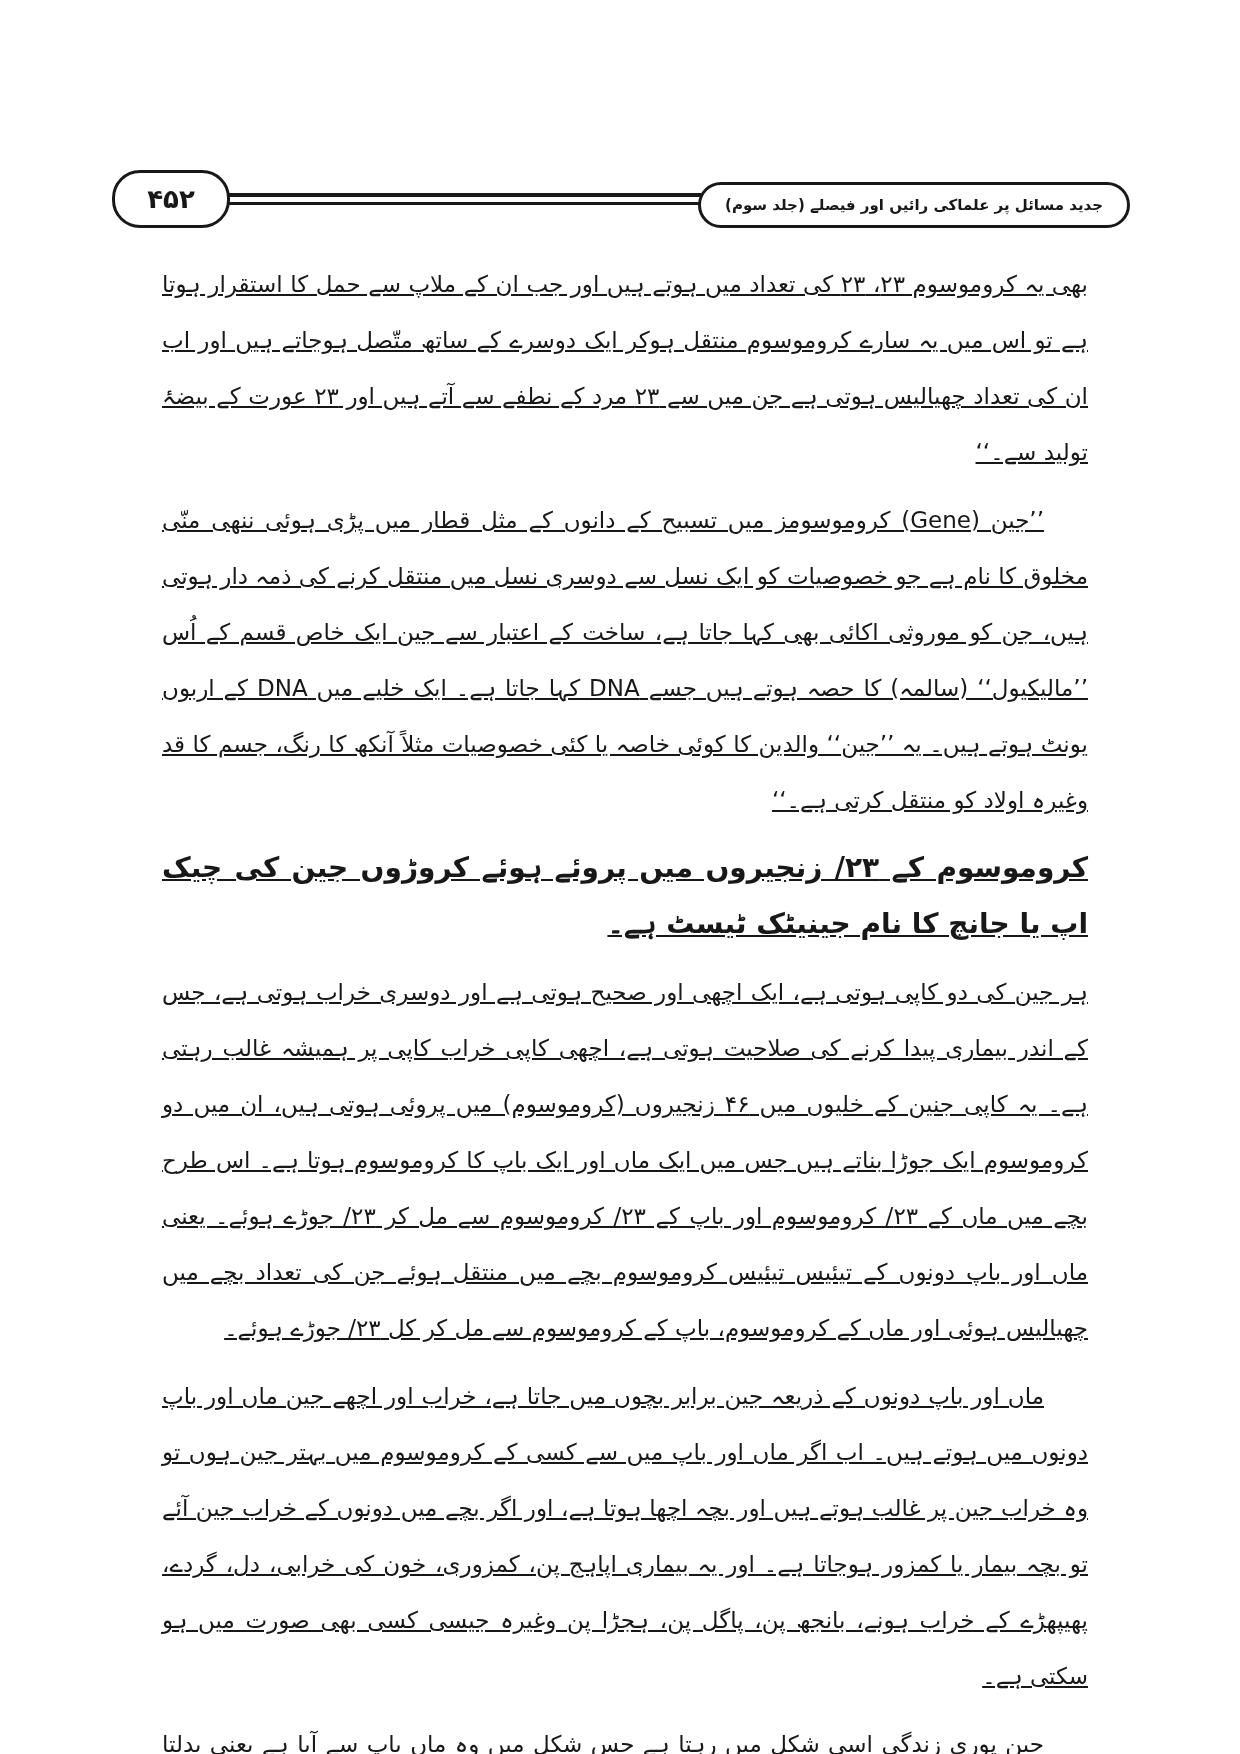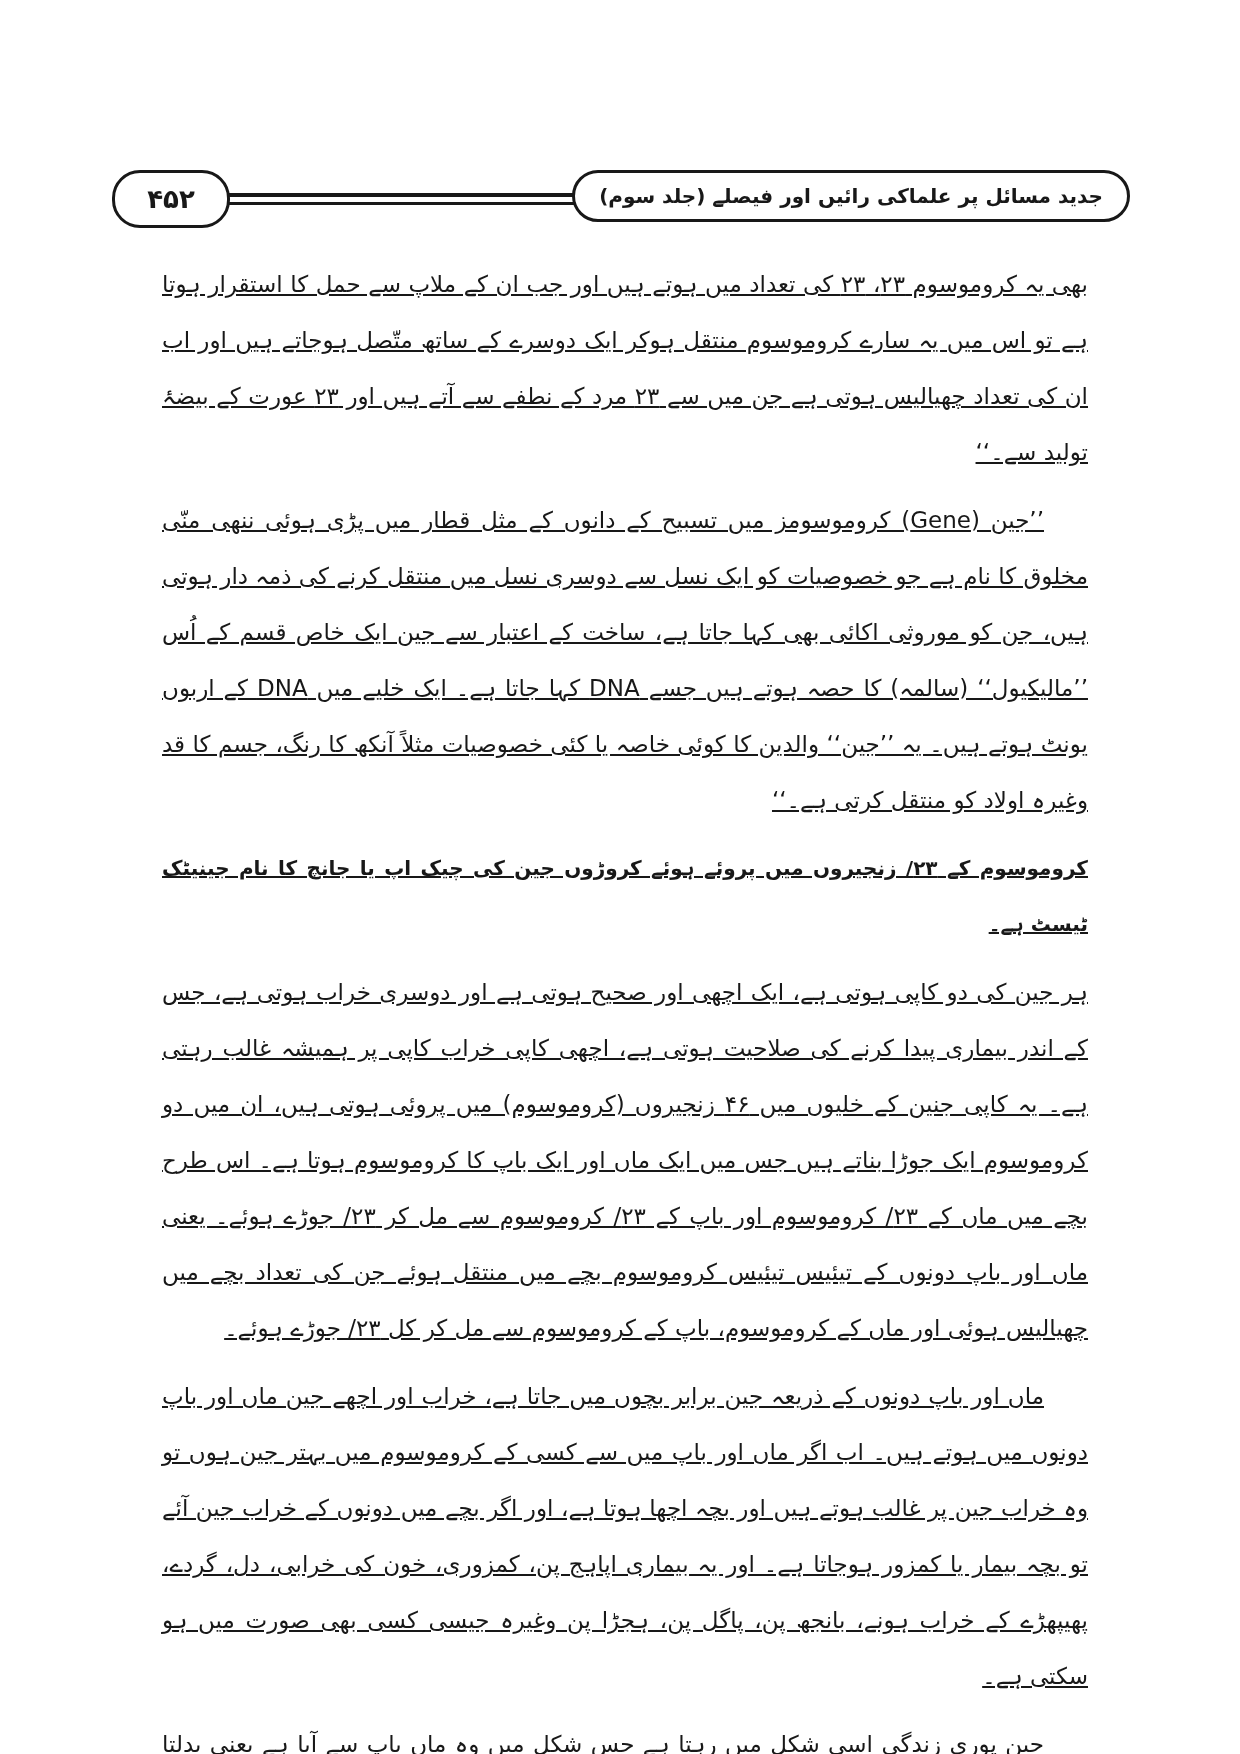--- a/index.html
+++ b/index.html
@@ -3,51 +3,51 @@
 <meta charset="utf-8">
 <style>
   html, body { margin:0; padding:0; background:#ffffff; }
   .page {
     width:1240px; height:1754px; background:#ffffff;
     position:relative; box-sizing:border-box; overflow:hidden;
     font-family:"DejaVu Sans", sans-serif; color:#181818;
   }
   
   .header {
-    display:flex; align-items:flex-start;
+    display:flex; align-items:flex-end;
     padding:170px 110px 0 112px;
   }
   .page-num-badge {
     flex:0 0 auto; min-width:118px; height:58px;
     border:3px solid #181818; border-radius:28px;
     display:flex; align-items:center; justify-content:center;
     font-size:26px; font-weight:bold; background:#fff;
     box-sizing:border-box; z-index:1;
   }
   .header-rule {
     flex:1 1 auto; height:5px; min-width:30px;
     border-top:4px solid #181818; border-bottom:3px solid #181818;
     margin:0 -8px; align-self:center;
   }
   .title-badge {
     flex:0 0 auto; border:3px solid #181818; border-radius:34px;
-    padding:11px 24px; font-size:20px; font-weight:bold;
+    padding:11px 24px; font-size:15px; font-weight:bold;
     direction:rtl; white-space:nowrap; background:#fff; z-index:1;
   }
   
   .body-text {
     margin:28px 140px 0 150px;
     direction:rtl; unicode-bidi:embed;
     font-size:23px; line-height:56px;
     text-align:justify;
   }
   .body-text p { margin:12px; padding:0;text-decoration:underline; }
   .para-indent { text-indent:44px; }
   .wiki-lead { text-align:right; padding-right:112px; }
-  .section-heading { font-weight:bold; font-size:20px; }
+  .section-heading { font-weight:bold; font-size:28px; }
 </style>
 </head>
 <body>
 
 <div class="page">
 
   <div class="header">
     <div class="page-num-badge">
       <span>۴۵۲</span>
     </div>

